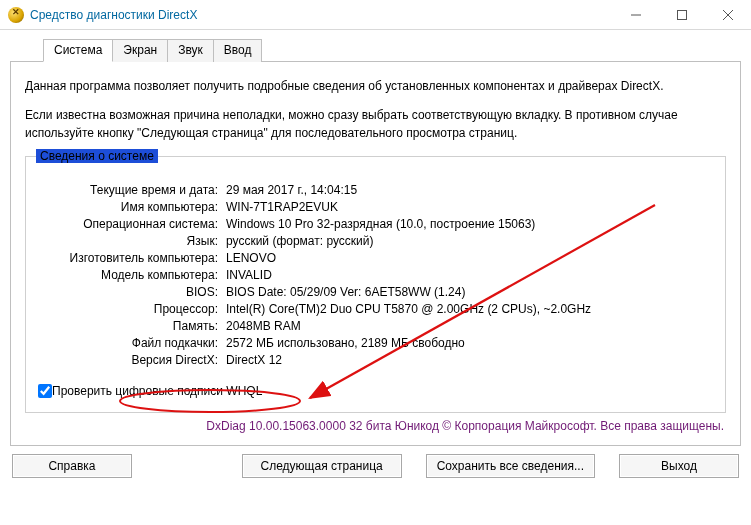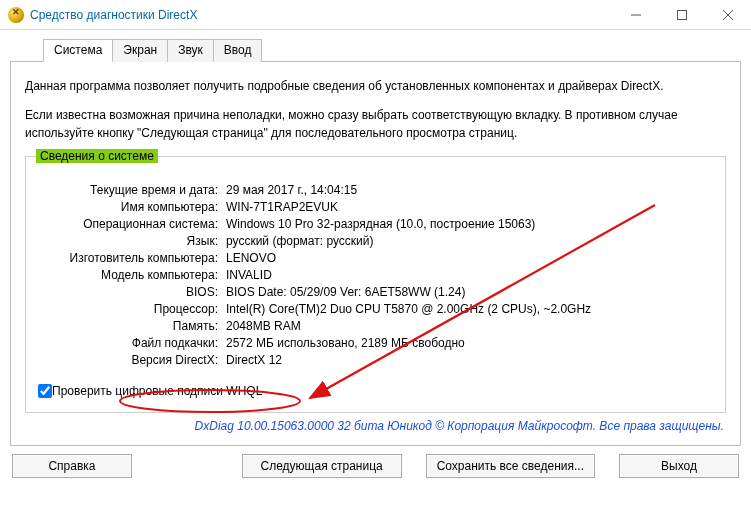--- a/index.html
+++ b/index.html
@@ -104,21 +104,21 @@
   .groupbox {
     border: 1px solid #cfcfcf;
     position: relative;
     padding: 24px 12px 14px 12px;
     margin-top: 4px;
   }
   .groupbox .legend {
     position: absolute;
     top: -8px;
     left: 10px;
-    background: #84cc16;
+    background: #1d4ed8;
     padding: 0 4px;
     font-size: 12px;
   }
 
   .sys-rows { font-size: 12px; }
   .sys-row {
     display: flex;
     padding: 1.5px 0;
   }
   .sys-label {
@@ -136,24 +136,23 @@
     align-items: center;
     gap: 0;
     margin-top: 16px;
     font-size: 12px;
   }
   .whql input { width: 14px; height: 14px; margin: 0; }
 
   .copyright {
     text-align: right;
     font-size: 12px;
-    color: #1d4ed8;
+    color: #701a75;
     margin-top: 6px;
     padding-right: 2px;
-    font-style: italic;
   }
 
   
   .button-row {
     display: flex;
     gap: 24px;
     margin-top: 8px;
     padding: 0 2px;
   }
   .spacer { flex: 1; }

